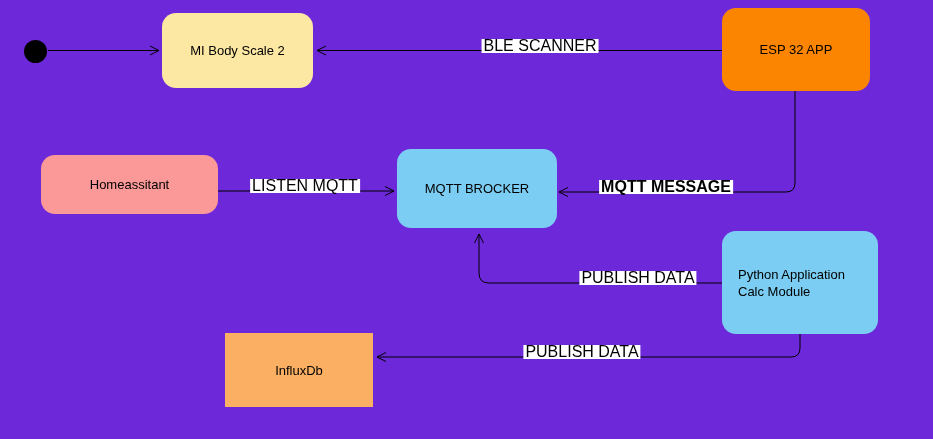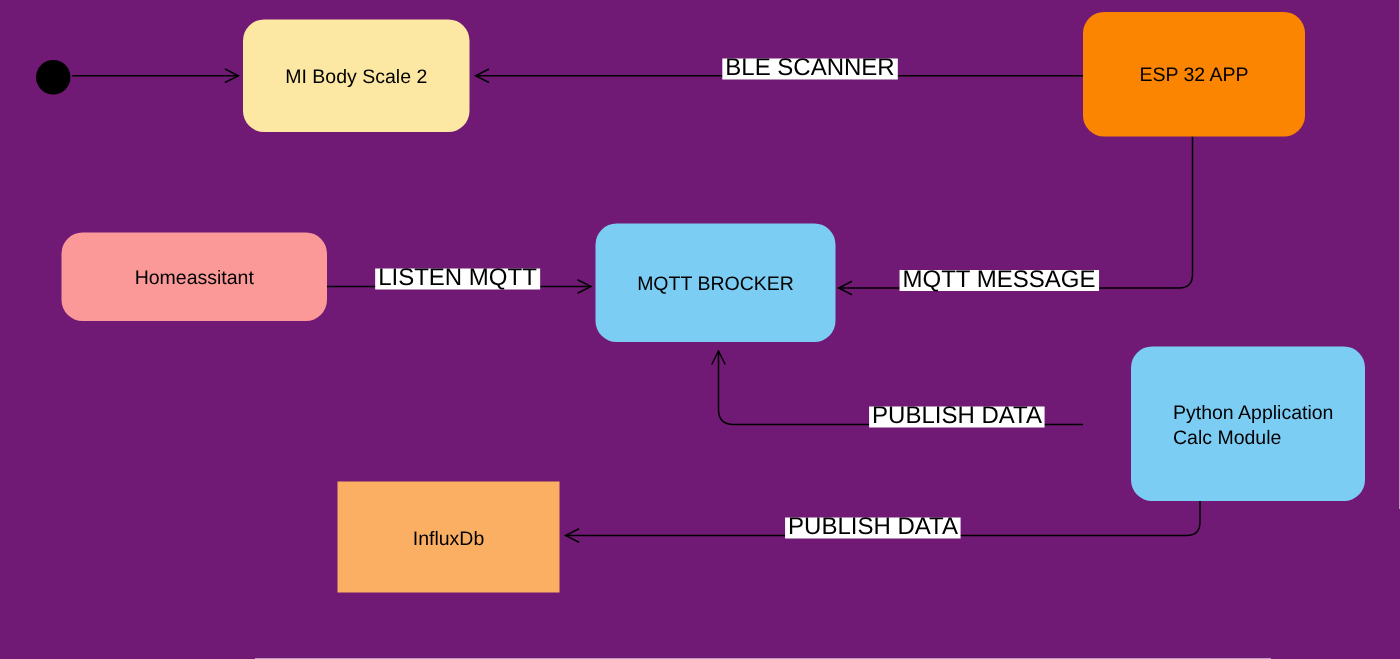--- a/index.html
+++ b/index.html
@@ -5,21 +5,21 @@
   html, body {
     margin: 0;
     padding: 0;
     background: #ffffff;
     font-family: "Liberation Sans", sans-serif;
   }
   #canvas {
     position: relative;
     width: 933px;
     height: 439px;
-    background: #701a75;
+    background: #6d28d9;
     overflow: hidden;
   }
   #edge-layer {
     position: absolute;
     left: 0;
     top: 0;
     width: 933px;
     height: 439px;
   }
   .edge {
@@ -36,26 +36,26 @@
     border-radius: 14px;
     font-size: 13px;
     color: #000000;
     line-height: 17px;
   }
   .node.circle {
     border-radius: 50%;
   }
   .node.sharp {
     border-radius: 0;
+    margin-top: 12px;
   }
   .node.align-left {
     justify-content: flex-start;
-    padding-left: 28px;
+    padding-left: 16px;
     text-align: left;
-    margin-left: 32px;
   }
   .node-label {
     white-space: pre-line;
   }
   .edge-label {
     position: absolute;
     transform: translate(-50%, -100%);
     background: #ffffff;
     padding: 0 2px;
     font-size: 16px;
@@ -105,16 +105,16 @@
     <span class="node-label">Python Application
 Calc Module</span>
   </div>
 
   <div class="node sharp" style="left: 225px; top: 321px; width: 148px; height: 74px; background: rgb(251, 175, 99);">
     <span class="node-label">InfluxDb</span>
   </div>
 
 <div class="edge-label" style="left: 540px; top: 52.5px;">BLE SCANNER</div>
     <div class="edge-label" style="left: 305px; top: 193px;">LISTEN MQTT</div>
-    <div class="edge-label" style="left: 666px; top: 194px;">MQTT MESSAGE</div>
+    <div class="edge-label" style="left: 666px; top: 194px; font-weight: bold;">MQTT MESSAGE</div>
     <div class="edge-label" style="left: 638px; top: 285px;">PUBLISH DATA</div>
     <div class="edge-label" style="left: 582px; top: 359px;">PUBLISH DATA</div>
   </div>
 
 </body></html>

